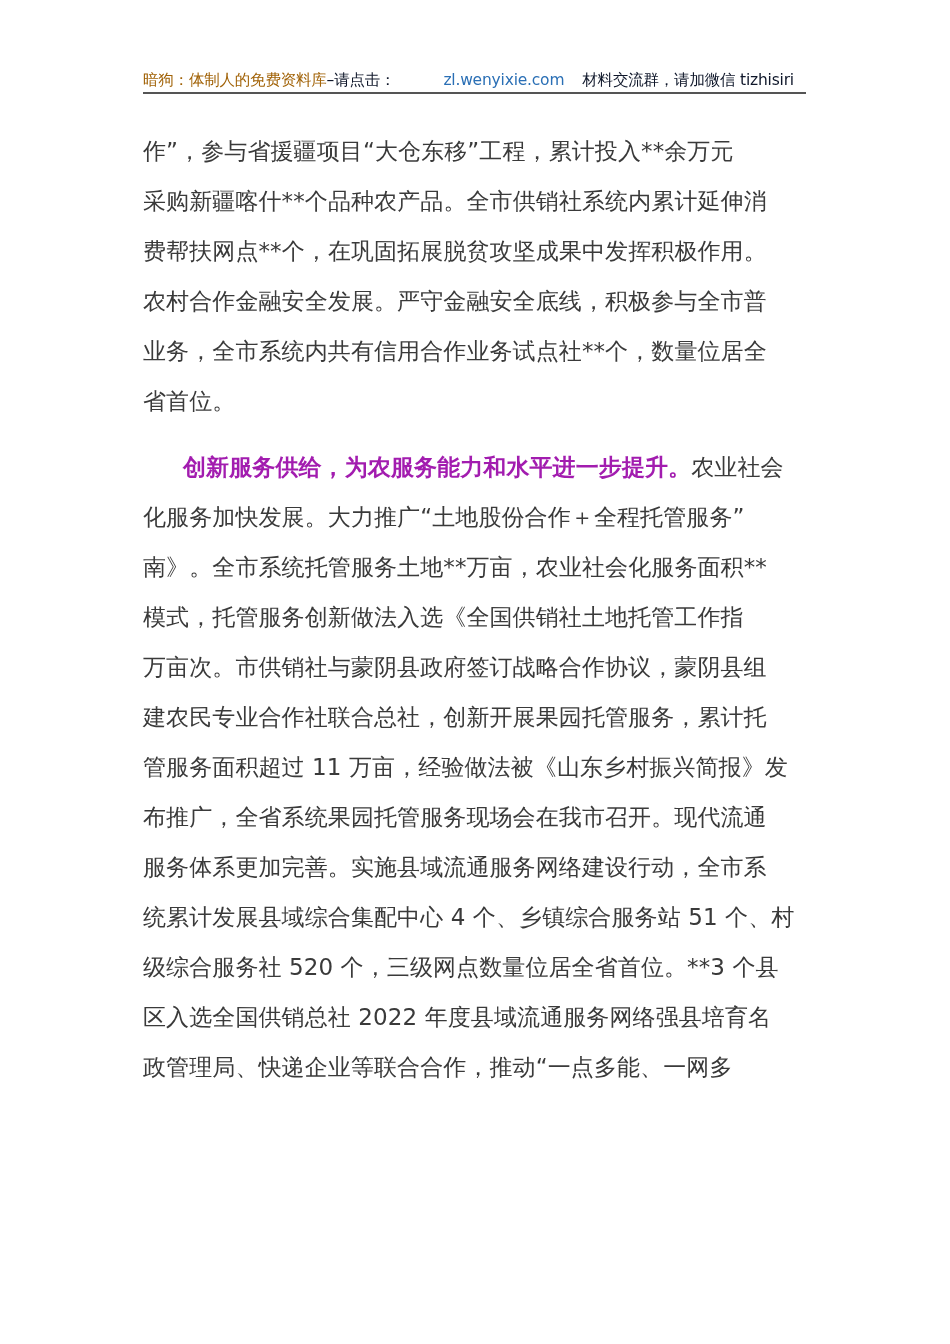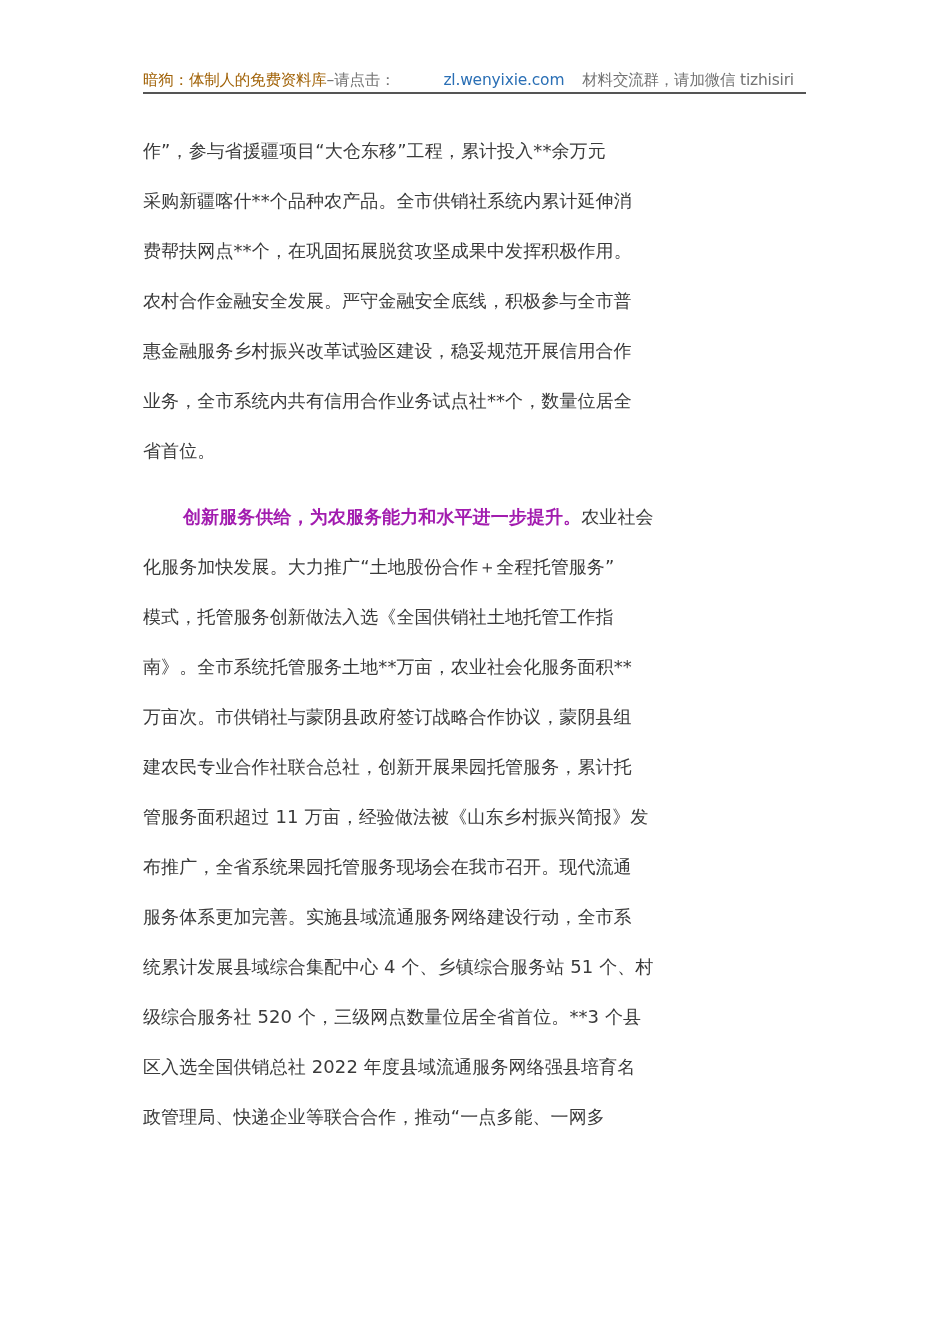--- a/index.html
+++ b/index.html
@@ -20,30 +20,30 @@
       top: 70px;
       width: 663px;
       height: 22px;
       border-bottom: 2px solid #555555;
       white-space: nowrap;
       font-size: 15.5px;
       line-height: 20px;
       letter-spacing: -0.2px;
     }
     .header .h-red { color: #a16207; }
-    .header .h-black { color: #737373; }
+    .header .h-black { color: #0f172a; }
     .header .h-link { color: #2a6fb5; text-decoration: none; margin-left: 48px; }
     .header .h-gap { display: inline-block; width: 18px; }
     .page {
       position: absolute;
       left: 143px;
       top: 126px;
       width: 665px;
       color: #3a3a3a;
-      font-size: 18px;
+      font-size: 23px;
       line-height: 50px;
     }
     .line {
       display: block;
       height: 50px;
       white-space: nowrap;
       overflow: visible;
       letter-spacing: 0.1px;
     }
     .para-gap { height: 16px; }
@@ -56,32 +56,31 @@
 <div class="header">
   <span class="h-red">暗狗：体制人的免费资料库</span><span class="h-black">–请点击：</span><a class="h-link">zl.wenyixie.com</a><span class="h-gap"></span><span class="h-black">材料交流群，请加微信 tizhisiri</span>
 </div>
 
 <div class="page">
   <div>
     <span class="line">作”，参与省援疆项目“大仓东移”工程，累计投入**余万元</span>
     <span class="line">采购新疆喀什**个品种农产品。全市供销社系统内累计延伸消</span>
     <span class="line">费帮扶网点**个，在巩固拓展脱贫攻坚成果中发挥积极作用。</span>
     <span class="line">农村合作金融安全发展。严守金融安全底线，积极参与全市普</span>
-    <span class="line">惠金融服务乡村振兴改革试验区建设，稳妥规范开展信用合作</span>
     <span class="line">业务，全市系统内共有信用合作业务试点社**个，数量位居全</span>
     <span class="line">省首位。</span>
   </div>
 
   <div class="para-gap"></div>
 
   <div>
     <span class="line"><span class="indent"></span><span class="bold">创新服务供给，为农服务能力和水平进一步提升。</span><span>农业社会</span></span>
     <span class="line">化服务加快发展。大力推广“土地股份合作＋全程托管服务”</span>
+    <span class="line">南》。全市系统托管服务土地**万亩，农业社会化服务面积**</span>
     <span class="line">模式，托管服务创新做法入选《全国供销社土地托管工作指</span>
-    <span class="line">南》。全市系统托管服务土地**万亩，农业社会化服务面积**</span>
     <span class="line">万亩次。市供销社与蒙阴县政府签订战略合作协议，蒙阴县组</span>
     <span class="line">建农民专业合作社联合总社，创新开展果园托管服务，累计托</span>
     <span class="line">管服务面积超过 11 万亩，经验做法被《山东乡村振兴简报》发</span>
     <span class="line">布推广，全省系统果园托管服务现场会在我市召开。现代流通</span>
     <span class="line">服务体系更加完善。实施县域流通服务网络建设行动，全市系</span>
     <span class="line">统累计发展县域综合集配中心 4 个、乡镇综合服务站 51 个、村</span>
     <span class="line">级综合服务社 520 个，三级网点数量位居全省首位。**3 个县</span>
     <span class="line">区入选全国供销总社 2022 年度县域流通服务网络强县培育名</span>
     <span class="line">政管理局、快递企业等联合合作，推动“一点多能、一网多</span>
   </div>

